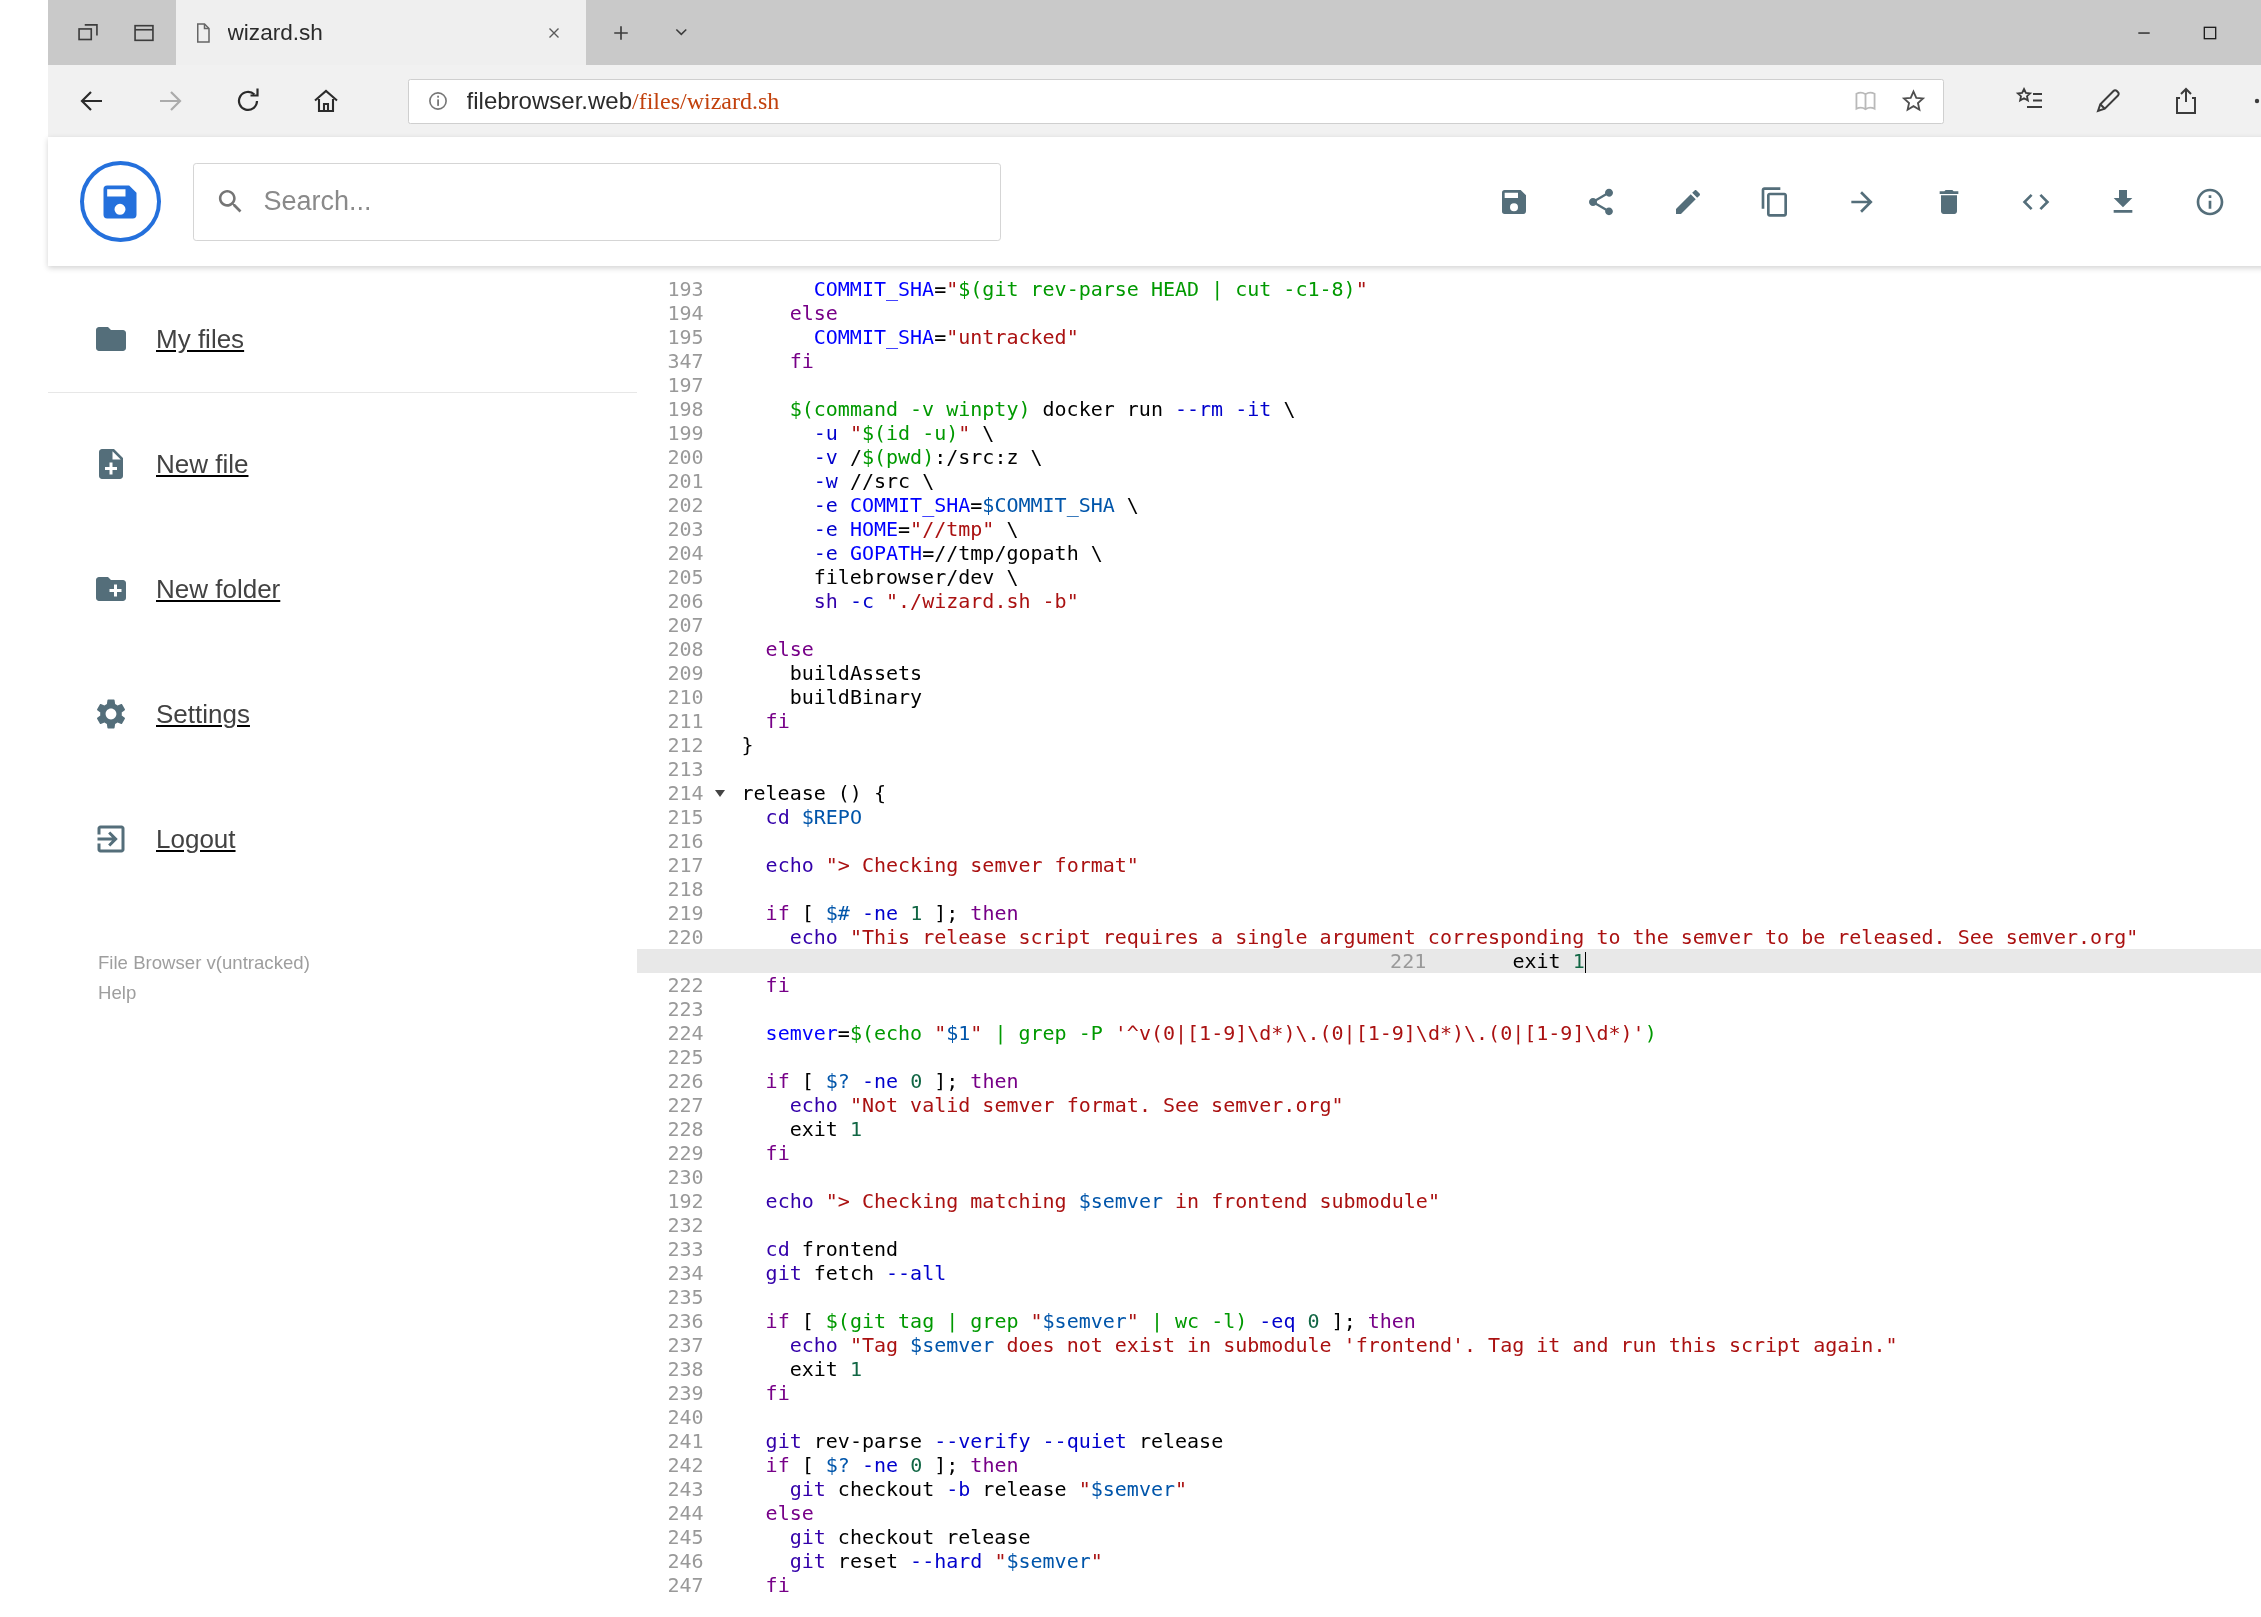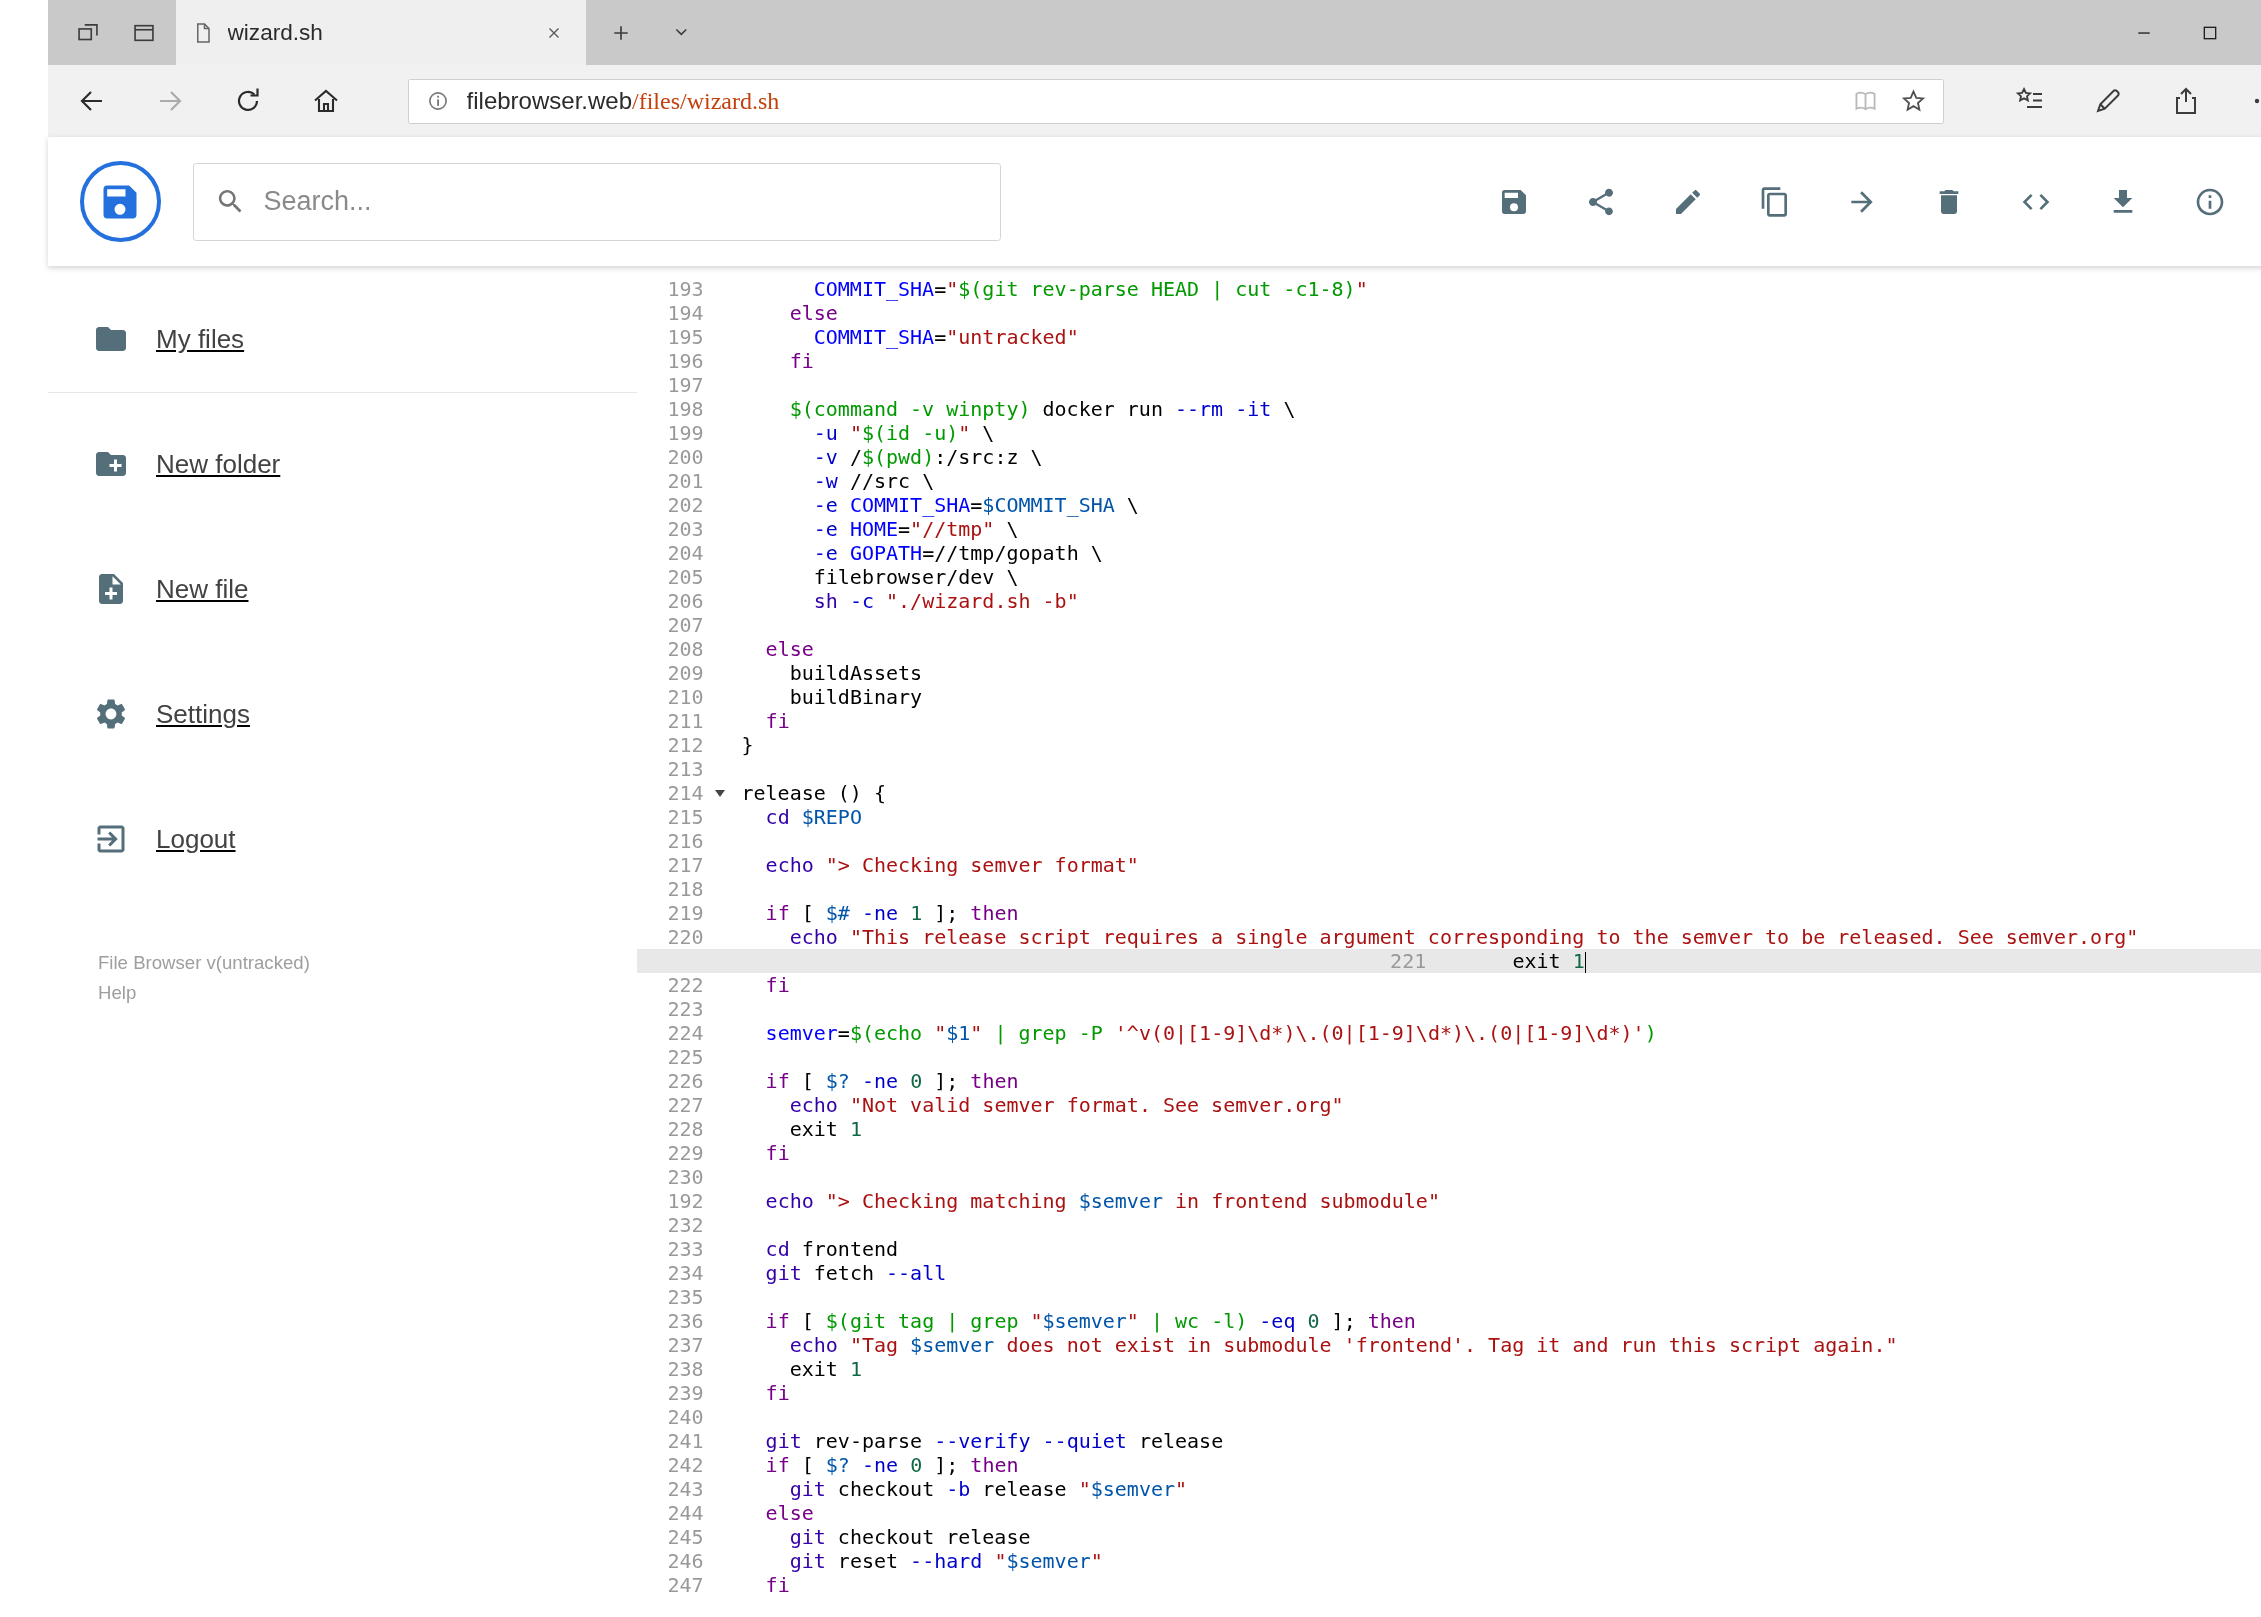--- a/index.html
+++ b/index.html
@@ -364,32 +364,32 @@
             <svg width="36" height="36" viewBox="0 0 24 24" fill="#546e7a">
                 <path d="M10 4H4c-1.1 0-2 .9-2 2v12c0 1.1.9 2 2 2h16c1.1 0 2-.9 2-2V8c0-1.1-.9-2-2-2h-8l-2-2z"></path>
               </svg>
           </span>
           <span class="side-label">My files</span>
         </div>
         <div class="side-divider"></div>
         <div class="side-item">
           <span class="icn">
             <svg width="36" height="36" viewBox="0 0 24 24" fill="#546e7a">
-                <path d="M20 6h-8l-2-2H4c-1.1 0-2 .9-2 2v12c0 1.1.9 2 2 2h16c1.1 0 2-.9 2-2V8c0-1.1-.9-2-2-2zm-1 8h-3v3h-2v-3h-3v-2h3V9h2v3h3v2z"></path>
-              </svg>
-          </span>
-          <span class="side-label">New folder</span>
+                <path d="M14 2H6c-1.1 0-2 .9-2 2v16c0 1.1.9 2 2 2h12c1.1 0 2-.9 2-2V8l-6-6zm2 14h-3v3h-2v-3H8v-2h3v-3h2v3h3v2zm-3-7V3.5L18.5 9H13z"></path>
+              </svg>
+          </span>
+          <span class="side-label">New file</span>
         </div>
         <div class="side-item">
           <span class="icn">
             <svg width="36" height="36" viewBox="0 0 24 24" fill="#546e7a">
-                <path d="M14 2H6c-1.1 0-2 .9-2 2v16c0 1.1.9 2 2 2h12c1.1 0 2-.9 2-2V8l-6-6zm2 14h-3v3h-2v-3H8v-2h3v-3h2v3h3v2zm-3-7V3.5L18.5 9H13z"></path>
-              </svg>
-          </span>
-          <span class="side-label">New file</span>
+                <path d="M20 6h-8l-2-2H4c-1.1 0-2 .9-2 2v12c0 1.1.9 2 2 2h16c1.1 0 2-.9 2-2V8c0-1.1-.9-2-2-2zm-1 8h-3v3h-2v-3h-3v-2h3V9h2v3h3v2z"></path>
+              </svg>
+          </span>
+          <span class="side-label">New folder</span>
         </div>
         <div class="side-item">
           <span class="icn">
             <svg width="36" height="36" viewBox="0 0 24 24" fill="#546e7a">
                 <path d="M19.14 12.94c.04-.3.06-.61.06-.94 0-.32-.02-.64-.07-.94l2.03-1.58c.18-.14.23-.41.12-.61l-1.92-3.32c-.12-.22-.37-.29-.59-.22l-2.39.96c-.5-.38-1.03-.7-1.62-.94l-.36-2.54c-.04-.24-.24-.41-.48-.41h-3.84c-.24 0-.43.17-.47.41l-.36 2.54c-.59.24-1.13.57-1.62.94l-2.39-.96c-.22-.08-.47 0-.59.22L2.74 8.87c-.12.21-.08.47.12.61l2.03 1.58c-.05.3-.09.63-.09.94s.02.64.07.94l-2.03 1.58c-.18.14-.23.41-.12.61l1.92 3.32c.12.22.37.29.59.22l2.39-.96c.5.38 1.03.7 1.62.94l.36 2.54c.05.24.24.41.48.41h3.84c.24 0 .44-.17.47-.41l.36-2.54c.59-.24 1.13-.56 1.62-.94l2.39.96c.22.08.47 0 .59-.22l1.92-3.32c.12-.22.07-.47-.12-.61l-2.01-1.58zM12 15.6c-1.98 0-3.6-1.62-3.6-3.6s1.62-3.6 3.6-3.6 3.6 1.62 3.6 3.6-1.62 3.6-3.6 3.6z"></path>
               </svg>
           </span>
           <span class="side-label">Settings</span>
         </div>
         <div class="side-item">
@@ -404,21 +404,21 @@
         <div class="side-footer">
           <div>File Browser v(untracked)</div>
           <div>Help</div>
         </div>
       </div>
 
       <div class="editor">
           <div class="code-row"><div class="gutter-cell">193</div><div class="code-text"><span>      </span><span class="tk-d">COMMIT_SHA</span><span>=</span><span class="tk-s">"</span><span class="tk-q">$(git rev-parse HEAD | cut -c1-8)</span><span class="tk-s">"</span></div></div>
           <div class="code-row"><div class="gutter-cell">194</div><div class="code-text"><span>    </span><span class="tk-k">else</span></div></div>
           <div class="code-row"><div class="gutter-cell">195</div><div class="code-text"><span>      </span><span class="tk-d">COMMIT_SHA</span><span>=</span><span class="tk-s">"untracked"</span></div></div>
-          <div class="code-row"><div class="gutter-cell">196</div><div class="code-text"><span>    </span><span class="tk-k">fi</span></div></div>
+          <div class="code-row"><div class="gutter-cell">347</div><div class="code-text"><span>    </span><span class="tk-k">fi</span></div></div>
           <div class="code-row"><div class="gutter-cell">197</div><div class="code-text"></div></div>
           <div class="code-row"><div class="gutter-cell">198</div><div class="code-text"><span>    </span><span class="tk-q">$(command -v winpty)</span><span> docker run </span><span class="tk-a">--rm</span><span> </span><span class="tk-a">-it</span><span> \</span></div></div>
           <div class="code-row"><div class="gutter-cell">199</div><div class="code-text"><span>      </span><span class="tk-a">-u</span><span> </span><span class="tk-s">"</span><span class="tk-q">$(id -u)</span><span class="tk-s">"</span><span> \</span></div></div>
           <div class="code-row"><div class="gutter-cell">200</div><div class="code-text"><span>      </span><span class="tk-a">-v</span><span> /</span><span class="tk-q">$(pwd)</span><span>:/src:z \</span></div></div>
           <div class="code-row"><div class="gutter-cell">201</div><div class="code-text"><span>      </span><span class="tk-a">-w</span><span> //src \</span></div></div>
           <div class="code-row"><div class="gutter-cell">202</div><div class="code-text"><span>      </span><span class="tk-a">-e</span><span> </span><span class="tk-d">COMMIT_SHA</span><span>=</span><span class="tk-v">$COMMIT_SHA</span><span> \</span></div></div>
           <div class="code-row"><div class="gutter-cell">203</div><div class="code-text"><span>      </span><span class="tk-a">-e</span><span> </span><span class="tk-d">HOME</span><span>=</span><span class="tk-s">"//tmp"</span><span> \</span></div></div>
           <div class="code-row"><div class="gutter-cell">204</div><div class="code-text"><span>      </span><span class="tk-a">-e</span><span> </span><span class="tk-d">GOPATH</span><span>=//tmp/gopath \</span></div></div>
           <div class="code-row"><div class="gutter-cell">205</div><div class="code-text"><span>      </span><span>filebrowser/dev \</span></div></div>
           <div class="code-row"><div class="gutter-cell">206</div><div class="code-text"><span>      </span><span class="tk-b">sh</span><span> </span><span class="tk-a">-c</span><span> </span><span class="tk-s">"./wizard.sh -b"</span></div></div>

